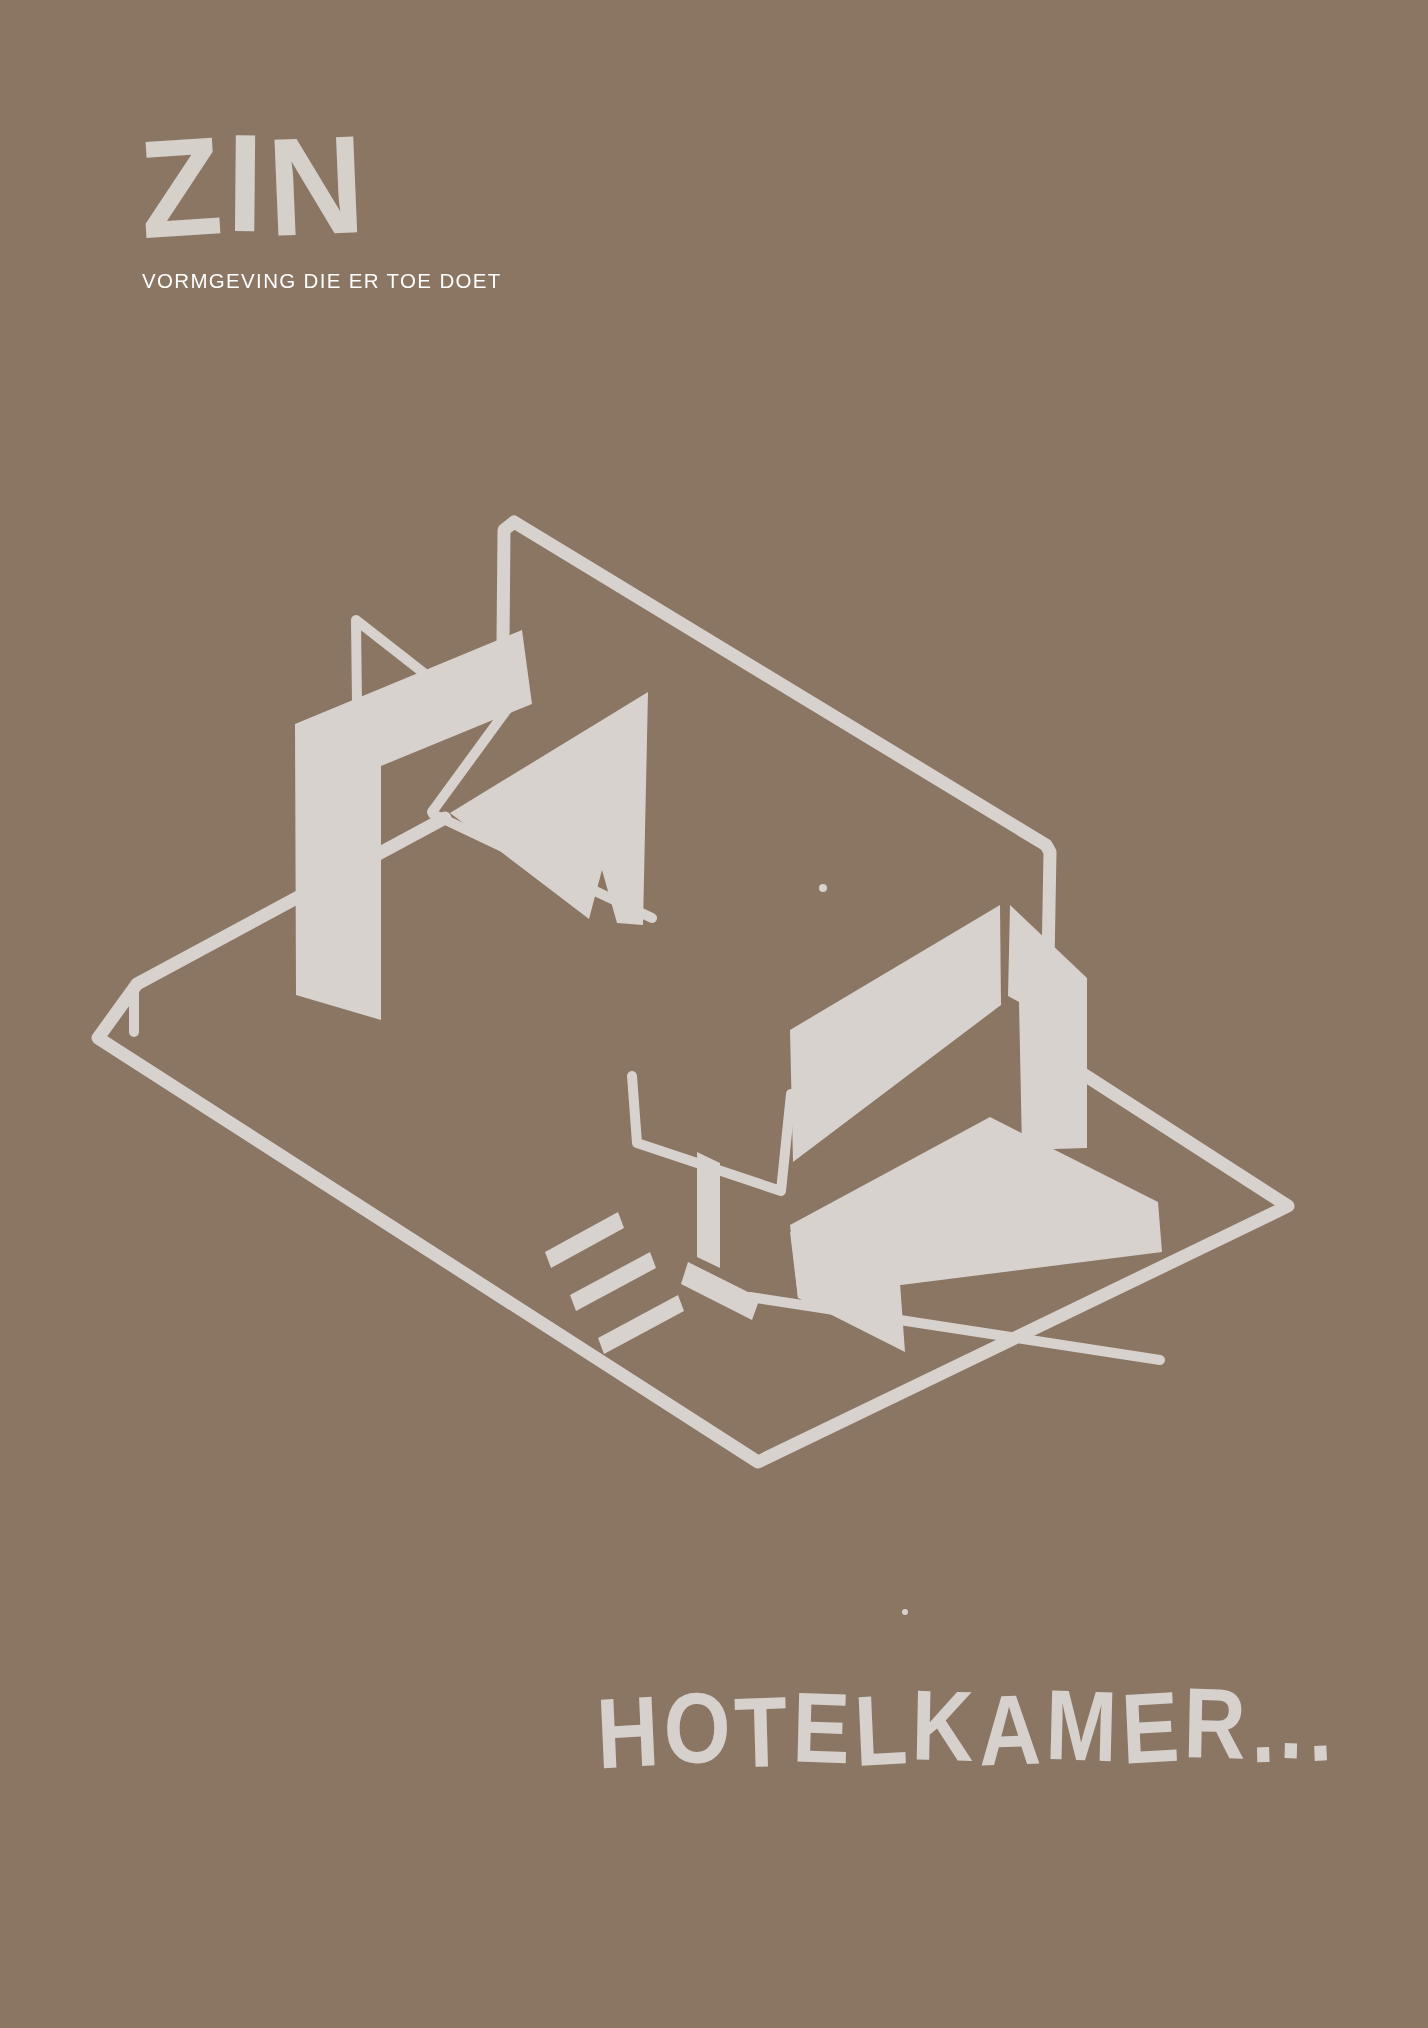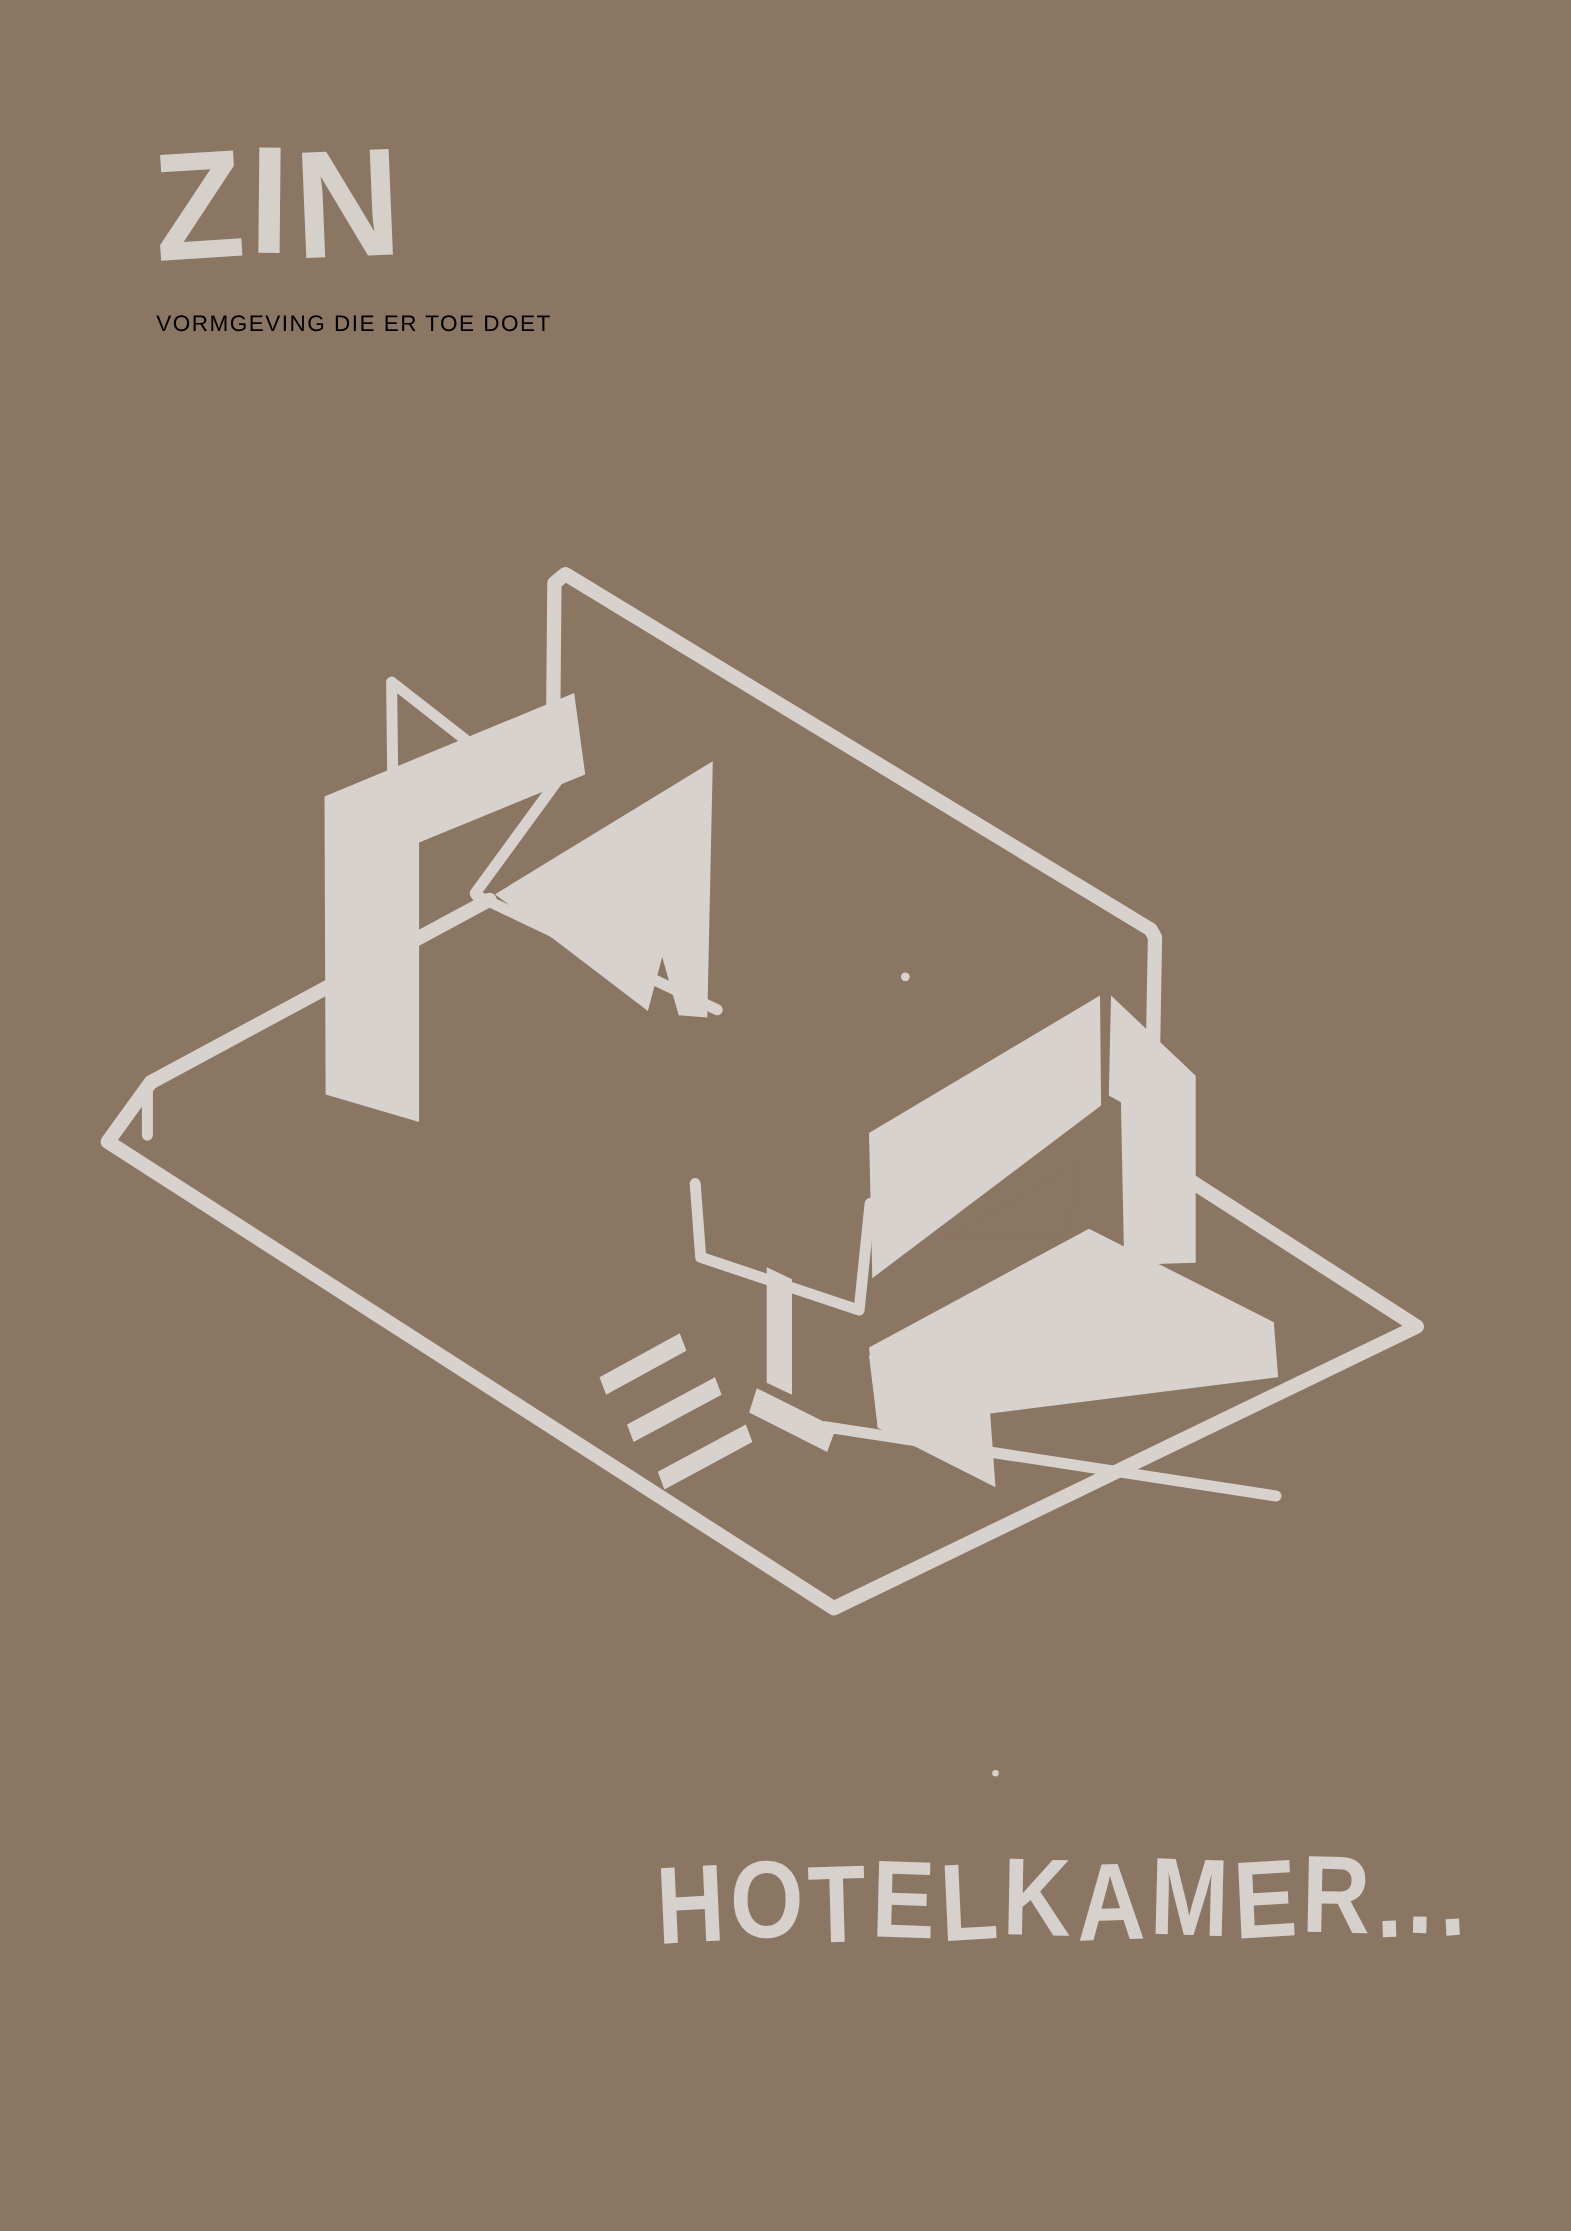--- a/index.html
+++ b/index.html
@@ -12,23 +12,23 @@
   .poster{position:absolute;inset:0;}
   
   .logo-block{position:absolute;left:138px;top:118px;color:#D5D0CA;}
   .logo-word{
     font-size:134px;font-weight:900;line-height:1;
     letter-spacing:0.035em;
     transform:rotate(-1.2deg) scaleY(1.04);
     transform-origin:left top;
   }
   .logo-tagline{
-    position:absolute;left:4px;top:165px;
+    position:absolute;left:4px;top:151px;
     font-size:20.5px;font-weight:400;letter-spacing:0.065em;
-    color:#000000;white-space:nowrap;
+    color:#ffffff;white-space:nowrap;
   }
   
   .caption{
     position:absolute;left:596px;top:1674px;
     font-size:86px;font-weight:900;color:#D6D1CC;
     letter-spacing:0.055em;white-space:nowrap;
     transform:rotate(-0.5deg) scaleY(1.16);
     transform-origin:left top;
   }
   

